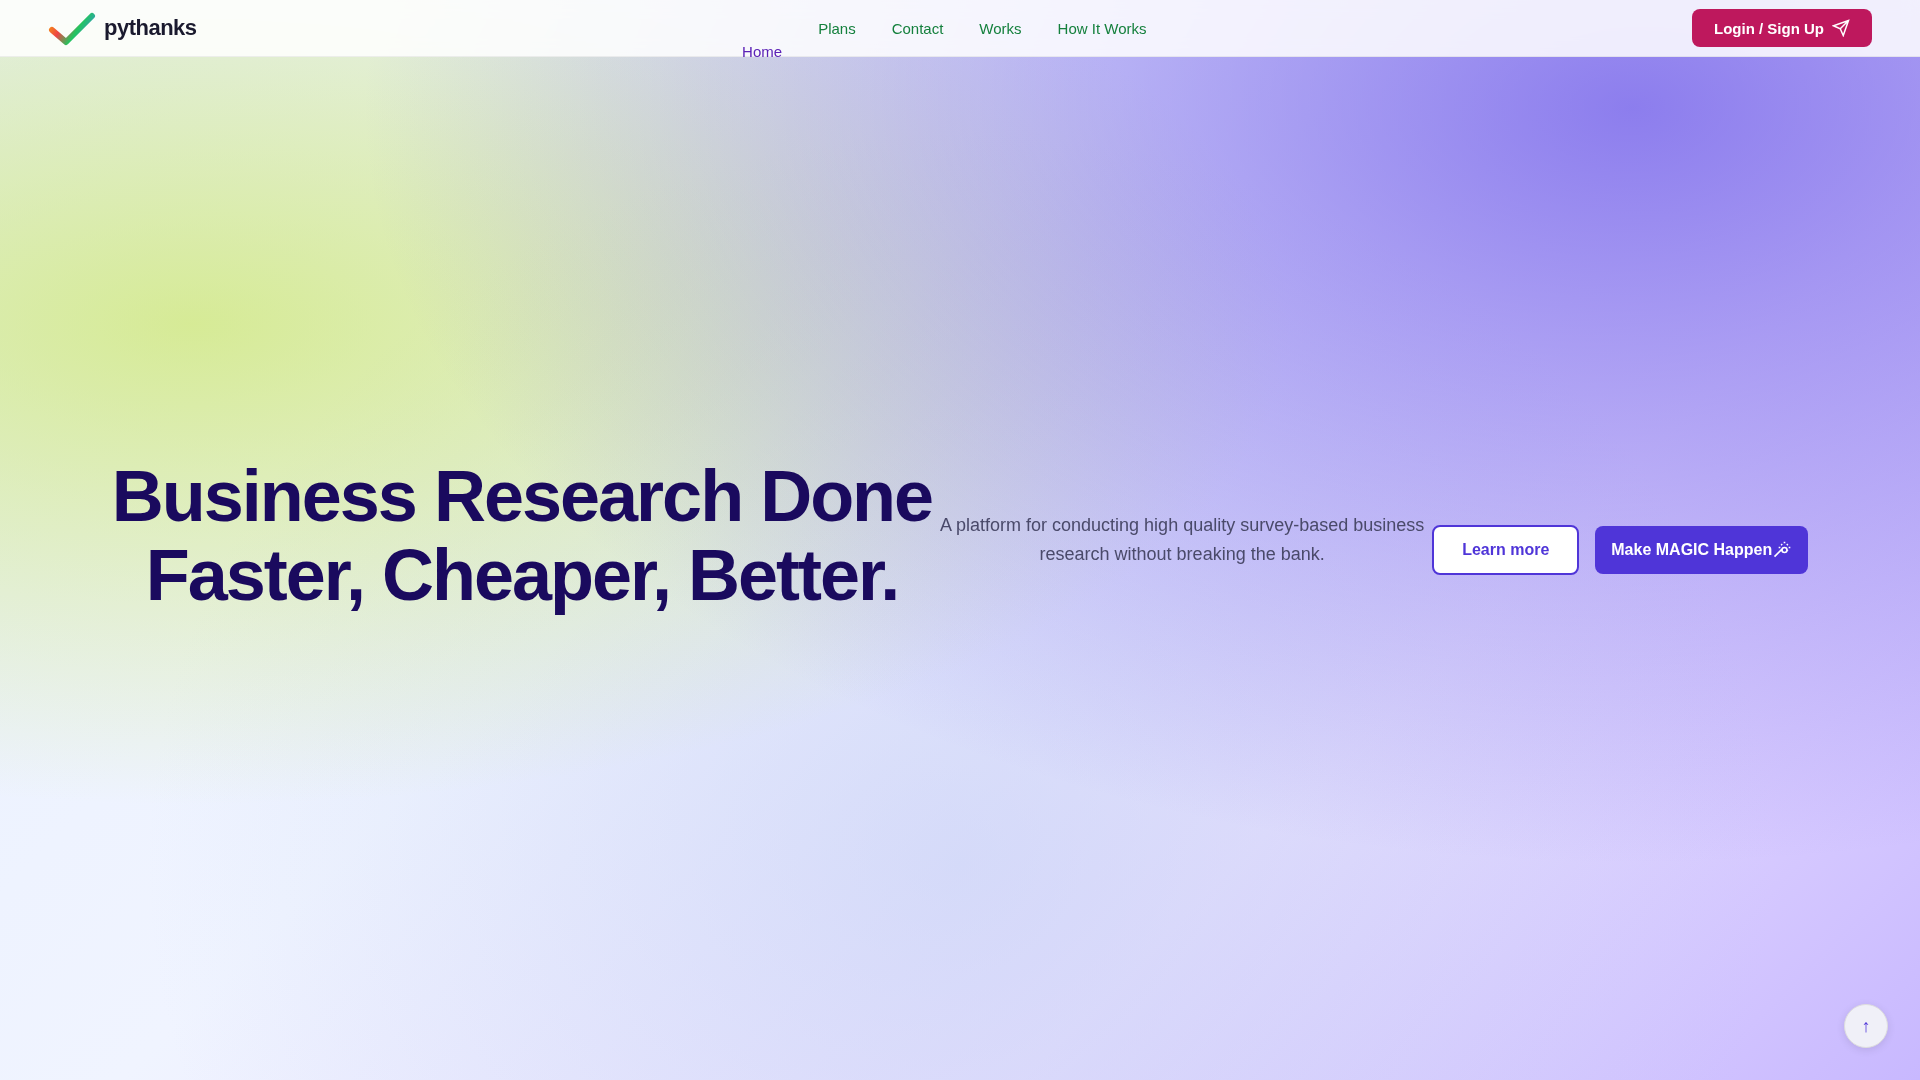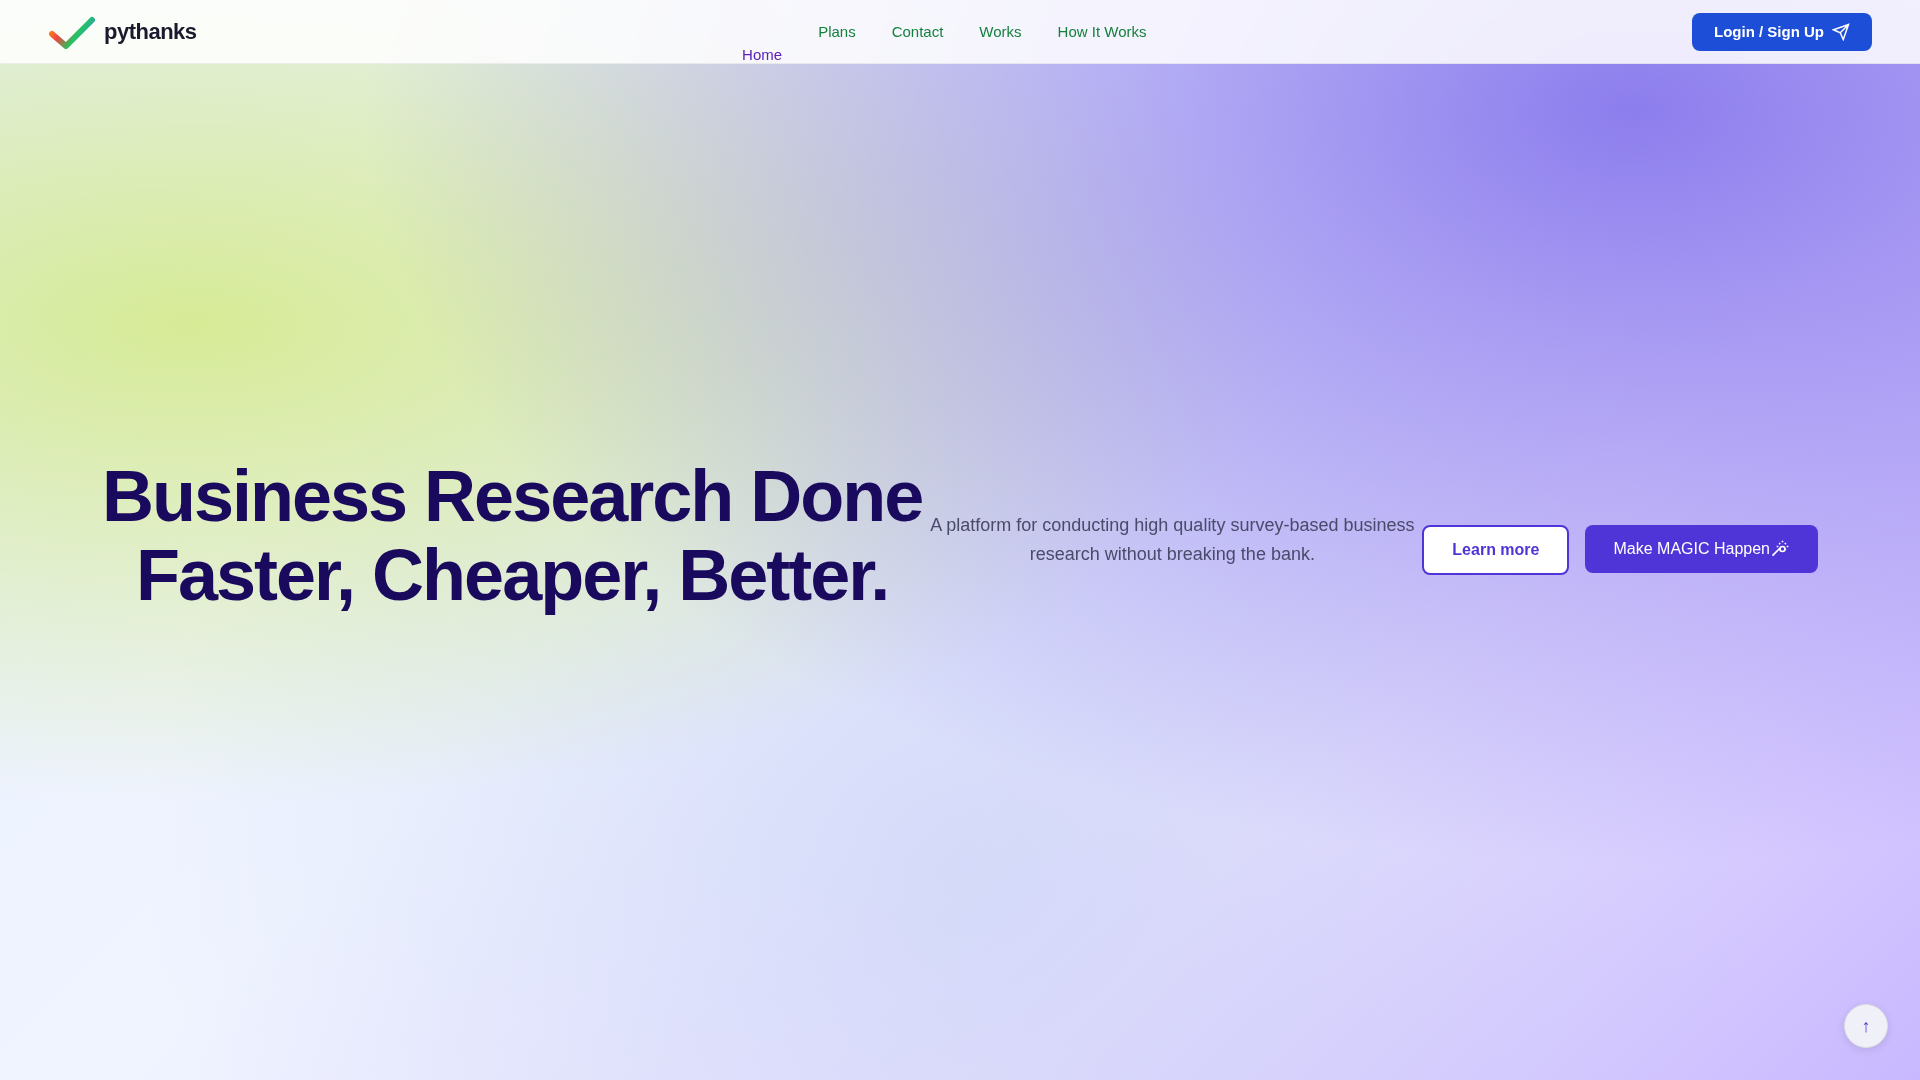--- a/index.html
+++ b/index.html
@@ -2,32 +2,32 @@
 <html><head>
   <meta charset="utf-8">
   <style>
     * { margin: 0; padding: 0; box-sizing: border-box; }
     body { font-family: -apple-system, BlinkMacSystemFont, 'Segoe UI', sans-serif; overflow-x: hidden; background: #fff; }
 
     
     nav {
       position: fixed; top: 0; left: 0; right: 0; z-index: 100;
       display: flex; align-items: center; justify-content: space-between;
-      padding: 0 48px; height: 64px;
+      padding: 0 48px; height: 57px;
       background: rgba(255,255,255,0.85); backdrop-filter: blur(8px);
       border-bottom: 1px solid rgba(0,0,0,0.06);
     }
     .nav-logo { display: flex; align-items: center; gap: 8px; text-decoration: none; }
     .logo-icon { width: 48px; height: 40px; }
     .logo-text { font-size: 22px; font-weight: 700; color: #1a1a2e; letter-spacing: -0.5px; }
     .nav-links { display: flex; align-items: center; gap: 36px; }
     .nav-link { text-decoration: none; font-size: 15px; font-weight: 500; color: #15803d; }
     .nav-link.active { color: #5b21b6; margin-top: 46px; }
     .nav-cta {
-      background: #1d4ed8; color: #fff; border: none; border-radius: 8px;
+      background: #be185d; color: #fff; border: none; border-radius: 8px;
       padding: 10px 22px; font-size: 15px; font-weight: 600; cursor: pointer;
       display: flex; align-items: center; gap: 8px;
     }
 
     
     .hero {
       min-height: 100vh;
       background: 
         radial-gradient(ellipse at 85% 10%, rgba(100, 80, 230, 0.7) 0%, transparent 55%),
         radial-gradient(ellipse at 10% 30%, rgba(200, 230, 80, 0.6) 0%, transparent 45%),
@@ -39,29 +39,29 @@
     }
     .hero-title {
       font-size: 72px; font-weight: 800; line-height: 1.1;
       color: #1a0a5e; max-width: 900px; margin-bottom: 28px;
       letter-spacing: -2px;
     }
     .hero-sub {
       font-size: 18px; color: #4a4a6a; max-width: 500px;
       line-height: 1.6; margin-bottom: 20px;
     }
-    .hero-buttons { display: flex; gap: 16px; align-items: flex-start; }
+    .hero-buttons { display: flex; gap: 16px; align-items: center; }
     .btn-learn {
       padding: 14px 28px; border: 2px solid #4f35d8; border-radius: 8px;
       background: #fff; color: #4f35d8; font-size: 16px; font-weight: 600;
       cursor: pointer; transition: all 0.2s;
     }
     .btn-magic {
-      padding: 14px 28px; border: none; border-radius: 8px;
-      background: #4f35d8; color: #fff; font-size: 16px; font-weight: 400;
+      padding: 14px 16px; border: none; border-radius: 8px;
+      background: #4f35d8; color: #fff; font-size: 16px; font-weight: 700;
       cursor: pointer; display: flex; align-items: center; 
       transition: all 0.2s;
     }
 
     
     .scroll-up {
       position: fixed; bottom: 32px; right: 32px;
       width: 44px; height: 44px; border-radius: 50%;
       background: #f0f0f8; border: 1px solid #ddd;
       display: flex; align-items: center; justify-content: center;

